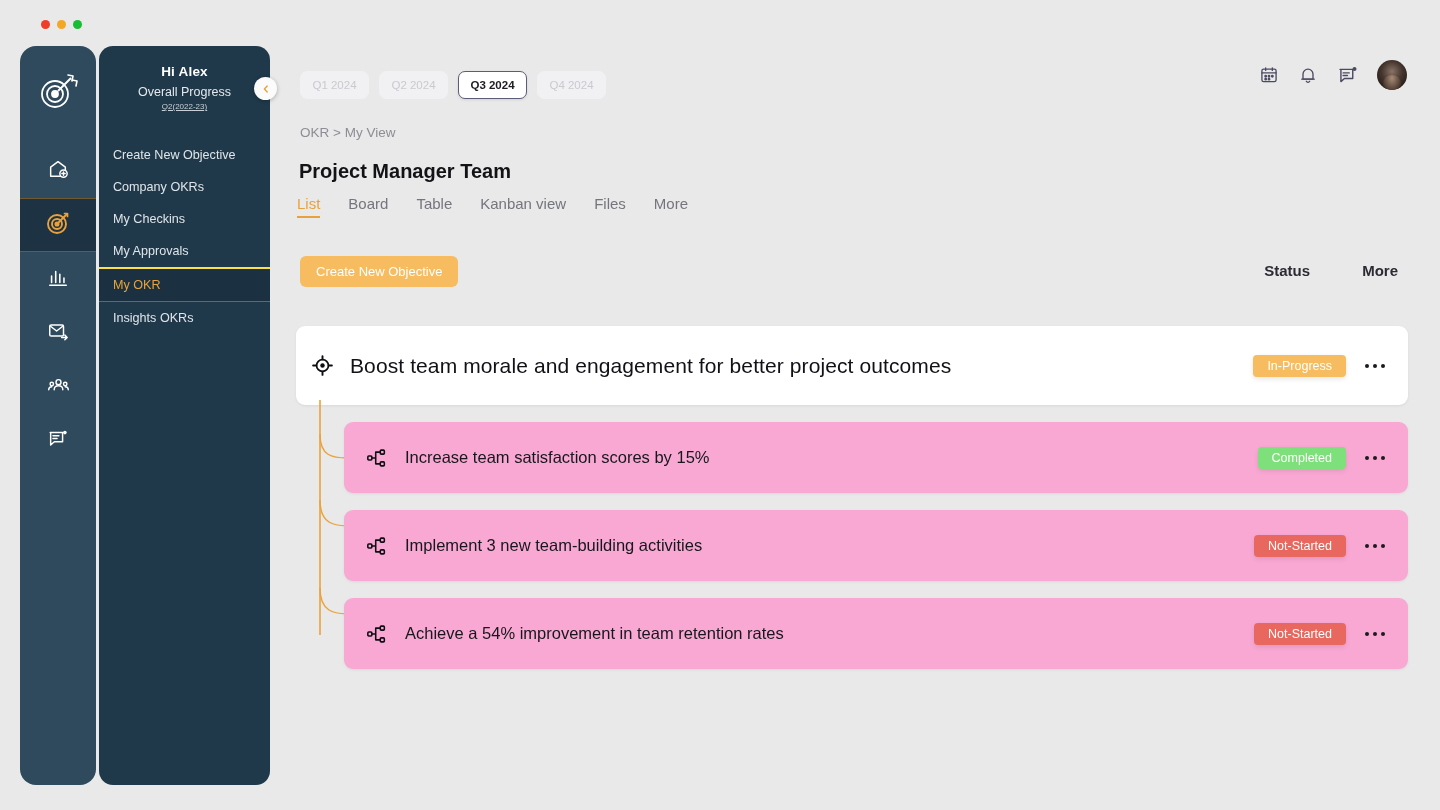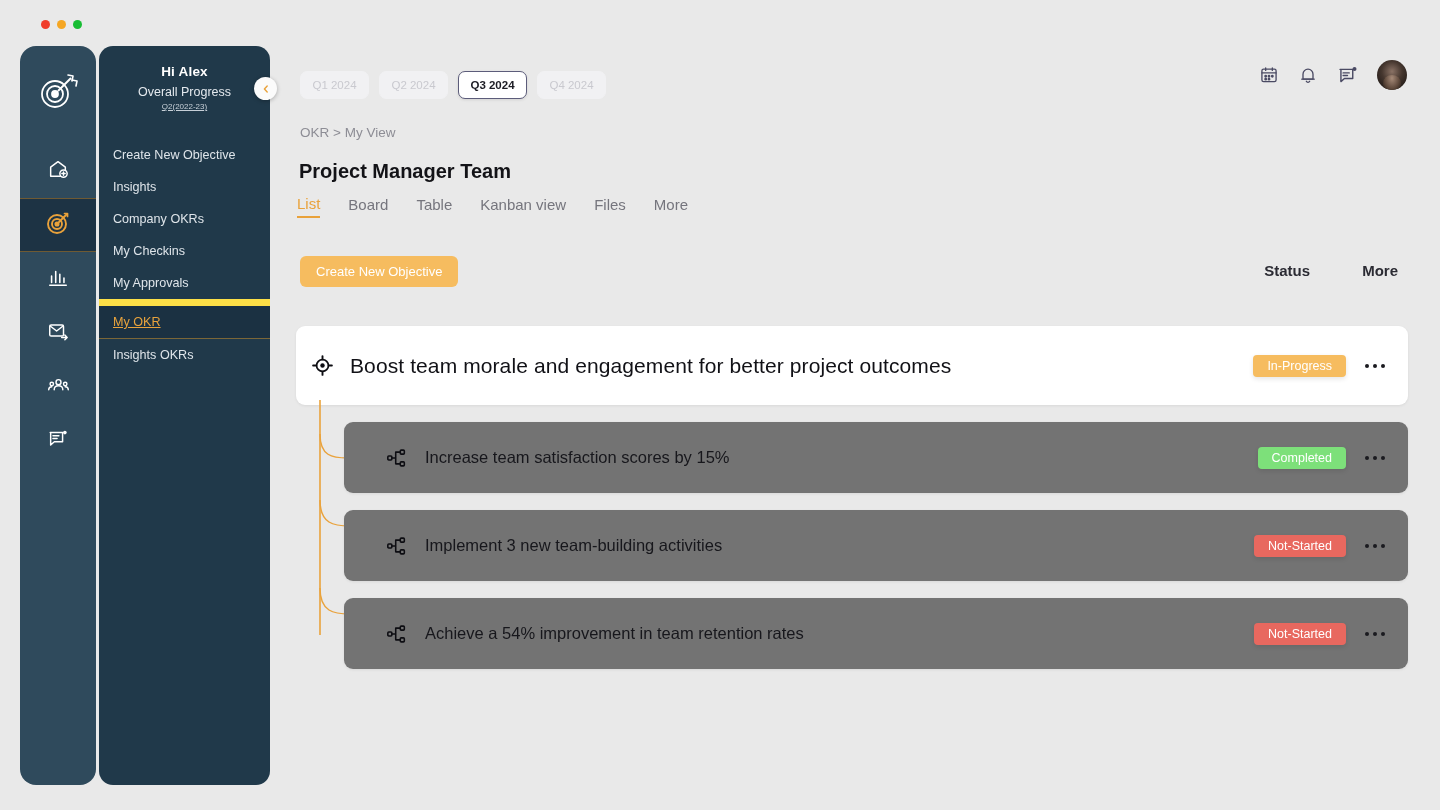--- a/index.html
+++ b/index.html
@@ -52,21 +52,21 @@
   .drawer-greet { color: #ffffff; font-size: 13.5px; font-weight: bold; letter-spacing: .2px; }
   .drawer-sub { color: #e4e9ee; font-size: 12.5px; margin-top: 6px; }
   .drawer-period { color: #c7d0d8; font-size: 8px; margin-top: 3px; text-decoration: underline; }
   .drawer-menu { margin-top: 24px; }
   .menu-item {
     display: block; padding: 9px 0 9px 14px;
     color: #dfe5ea; font-size: 12.6px; cursor: pointer;
   }
   .menu-item.active {
     color: #e8a33d; background: #1b3142;
-    border-top: 7px solid #fde047; border-bottom: 1px solid #7b6637; text-decoration: underline;
+    border-top: 2px solid #fde047; border-bottom: 1px solid #7b6637;
   }
 
   .collapse-btn {
     position: absolute; left: 254px; top: 77px;
     width: 23px; height: 23px; border-radius: 50%;
     background: #fbfbfb; box-shadow: 0 1px 4px rgba(0,0,0,.28);
     display: flex; align-items: center; justify-content: center;
     cursor: pointer; z-index: 5;
   }
 
@@ -91,21 +91,21 @@
   }
   .avatar::after {
     content: ""; position: absolute; left: 6px; top: 15px; width: 18px; height: 16px;
     border-radius: 50% 50% 40% 40%;
     background: radial-gradient(ellipse at 50% 20%, #a68a78 0%, #5b4639 60%, #1a1413 100%);
   }
 
   
   .breadcrumb { position: absolute; left: 300px; top: 125px; font-size: 13.5px; color: #8d8d95; }
   .page-title { position: absolute; left: 299px; top: 160px; font-size: 20px; font-weight: bold; color: #131317; }
-  .viewtabs { position: absolute; left: 297px; top: 195px; display: flex; gap: 28px; align-items: center; }
+  .viewtabs { position: absolute; left: 297px; top: 195px; display: flex; gap: 28px; align-items: flex-start; }
   .vtab { font-size: 15px; color: #75757d; cursor: pointer; padding-bottom: 4px; }
   .vtab.active { color: #e9a23b; border-bottom: 2px solid #e9a23b; }
 
   
   .cta {
     position: absolute; left: 300px; top: 256px;
     height: 31px; padding: 0 16px; border: none; border-radius: 6px;
     background: #f6bc5f; color: #ffffff; font-size: 13px;
     font-family: "Liberation Sans", sans-serif; cursor: pointer;
     display: flex; align-items: center;
@@ -123,23 +123,23 @@
     display: flex; align-items: center;
   }
   .obj-icon { margin-left: 12px; width: 28px; display: flex; justify-content: center; }
   .obj-title { margin-left: 14px; font-size: 21px; color: #111116; letter-spacing: .1px; }
 
   .connector { position: absolute; left: 312px; top: 400px; width: 60px; height: 250px; pointer-events: none; }
 
   .kr-card {
     position: absolute; left: 344px;
     width: 1064px; height: 71px;
-    background: #737373; border-radius: 9px;
+    background: #f9a8d4; border-radius: 9px;
     box-shadow: 0 1px 3px rgba(0,0,0,.07);
-    display: flex; align-items: center; padding-left: 20px;
+    display: flex; align-items: center;
   }
   .kr1 { top: 422px; }
   .kr2 { top: 510px; }
   .kr3 { top: 598px; }
   .kr-icon { margin-left: 20px; width: 26px; display: flex; justify-content: center; }
   .kr-title { margin-left: 15px; font-size: 16.5px; color: #17171c; }
 
   .badge {
     position: absolute; right: 62px;
     height: 22px; padding: 0 14px; border-radius: 4px;
@@ -249,21 +249,20 @@
   </div>
 
   <div class="drawer">
     <div class="drawer-head">
       <div class="drawer-greet">Hi Alex</div>
       <div class="drawer-sub">Overall Progress</div>
       <div class="drawer-period">Q2(2022-23)</div>
     </div>
     <div class="drawer-menu">
       <div class="menu-item">Create New Objective</div>
-      <div class="menu-item">Insights</div>
       <div class="menu-item">Company OKRs</div>
       <div class="menu-item">My  Checkins</div>
       <div class="menu-item">My Approvals</div>
       <div class="menu-item active">My OKR</div>
       <div class="menu-item">Insights OKRs</div>
     </div>
   </div>
 
   <div class="collapse-btn">
     <span>

